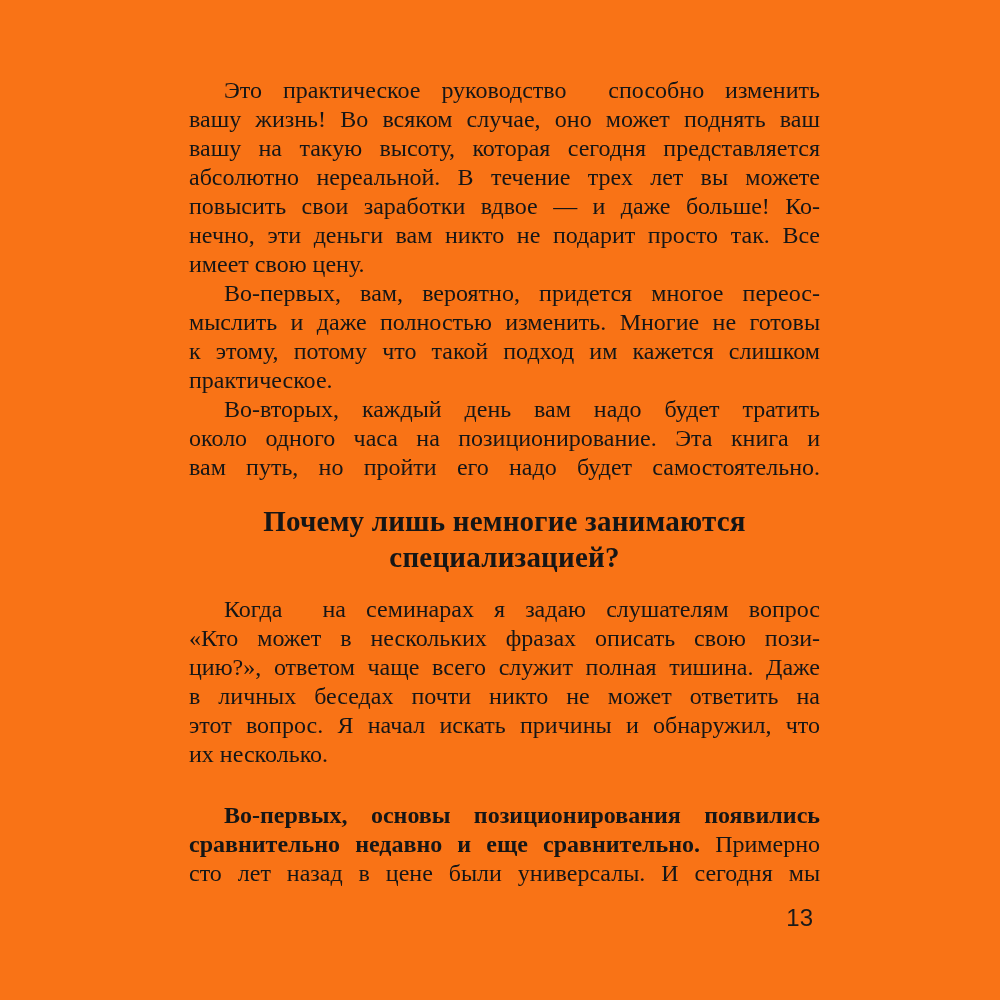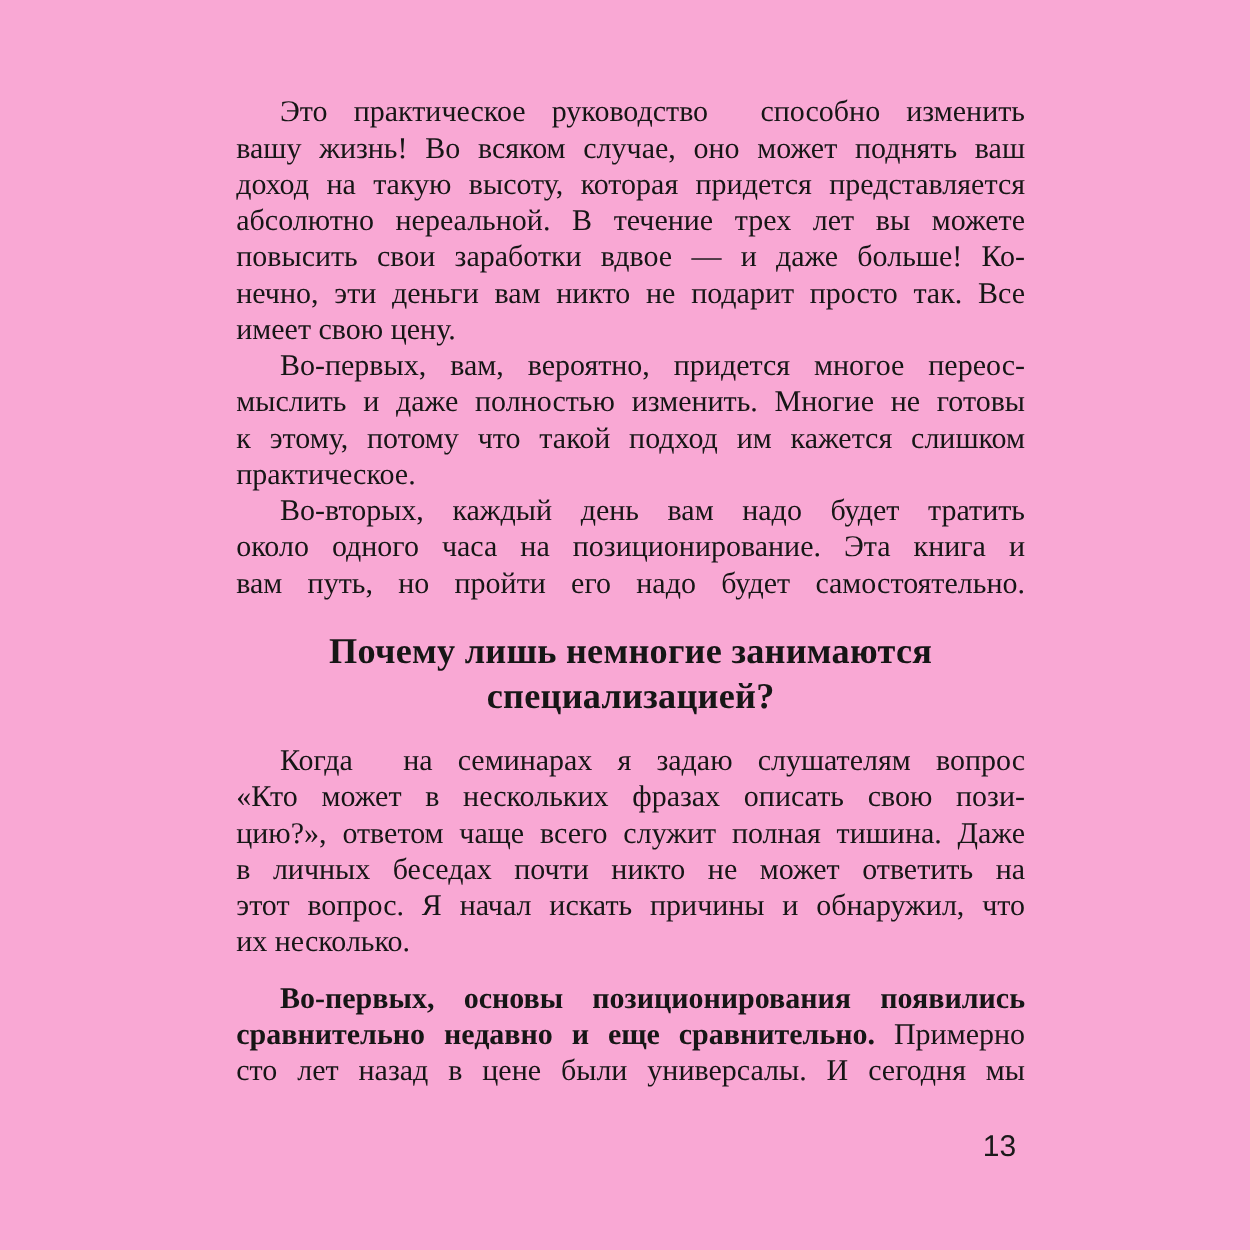--- a/index.html
+++ b/index.html
@@ -4,21 +4,21 @@
 <style>
   html, body {
     margin: 0;
     padding: 0;
     background: #ffffff;
   }
   .page {
     position: relative;
     width: 1000px;
     height: 1000px;
-    background: #f9a8d4;
+    background: #f97316;
     font-family: "Liberation Serif", serif;
     color: #161616;
     overflow: hidden;
   }
   .column {
     position: absolute;
     left: 189px;
     top: 76px;
     width: 631px;
   }
@@ -44,21 +44,21 @@
     font-size: 29px;
     line-height: 36px;
     font-weight: bold;
     text-align: center;
     letter-spacing: 0.2px;
   }
   .para-after-heading {
     margin-top: 20px;
   }
   .para-bold-lead {
-    margin-top: 16px;
+    margin-top: 32px;
   }
   .b {
     font-weight: bold;
   }
   .pagenum {
     position: absolute;
     top: 903px;
     right: 187px;
     font-family: "Liberation Sans", sans-serif;
     font-size: 24px;
@@ -68,21 +68,21 @@
 </style>
 </head>
 <body>
 
 <div class="page">
   <div class="column">
 
     <div class="para">
       <div class="line indent">Это практическое руководство&nbsp; способно изменить</div>
       <div class="line">вашу жизнь! Во всяком случае, оно может поднять ваш</div>
-      <div class="line">доход на такую высоту, которая придется представляется</div>
+      <div class="line">вашу на такую высоту, которая сегодня представляется</div>
       <div class="line">абсолютно нереальной. В течение трех лет вы можете</div>
       <div class="line">повысить свои заработки вдвое — и даже больше! Ко-</div>
       <div class="line">нечно, эти деньги вам никто не подарит просто так. Все</div>
       <div class="line last">имеет свою цену.</div>
     </div>
 
     <div class="para">
       <div class="line indent">Во-первых, вам, вероятно, придется многое переос-</div>
       <div class="line">мыслить и даже полностью изменить. Многие не готовы</div>
       <div class="line">к этому, потому что такой подход им кажется слишком</div>

